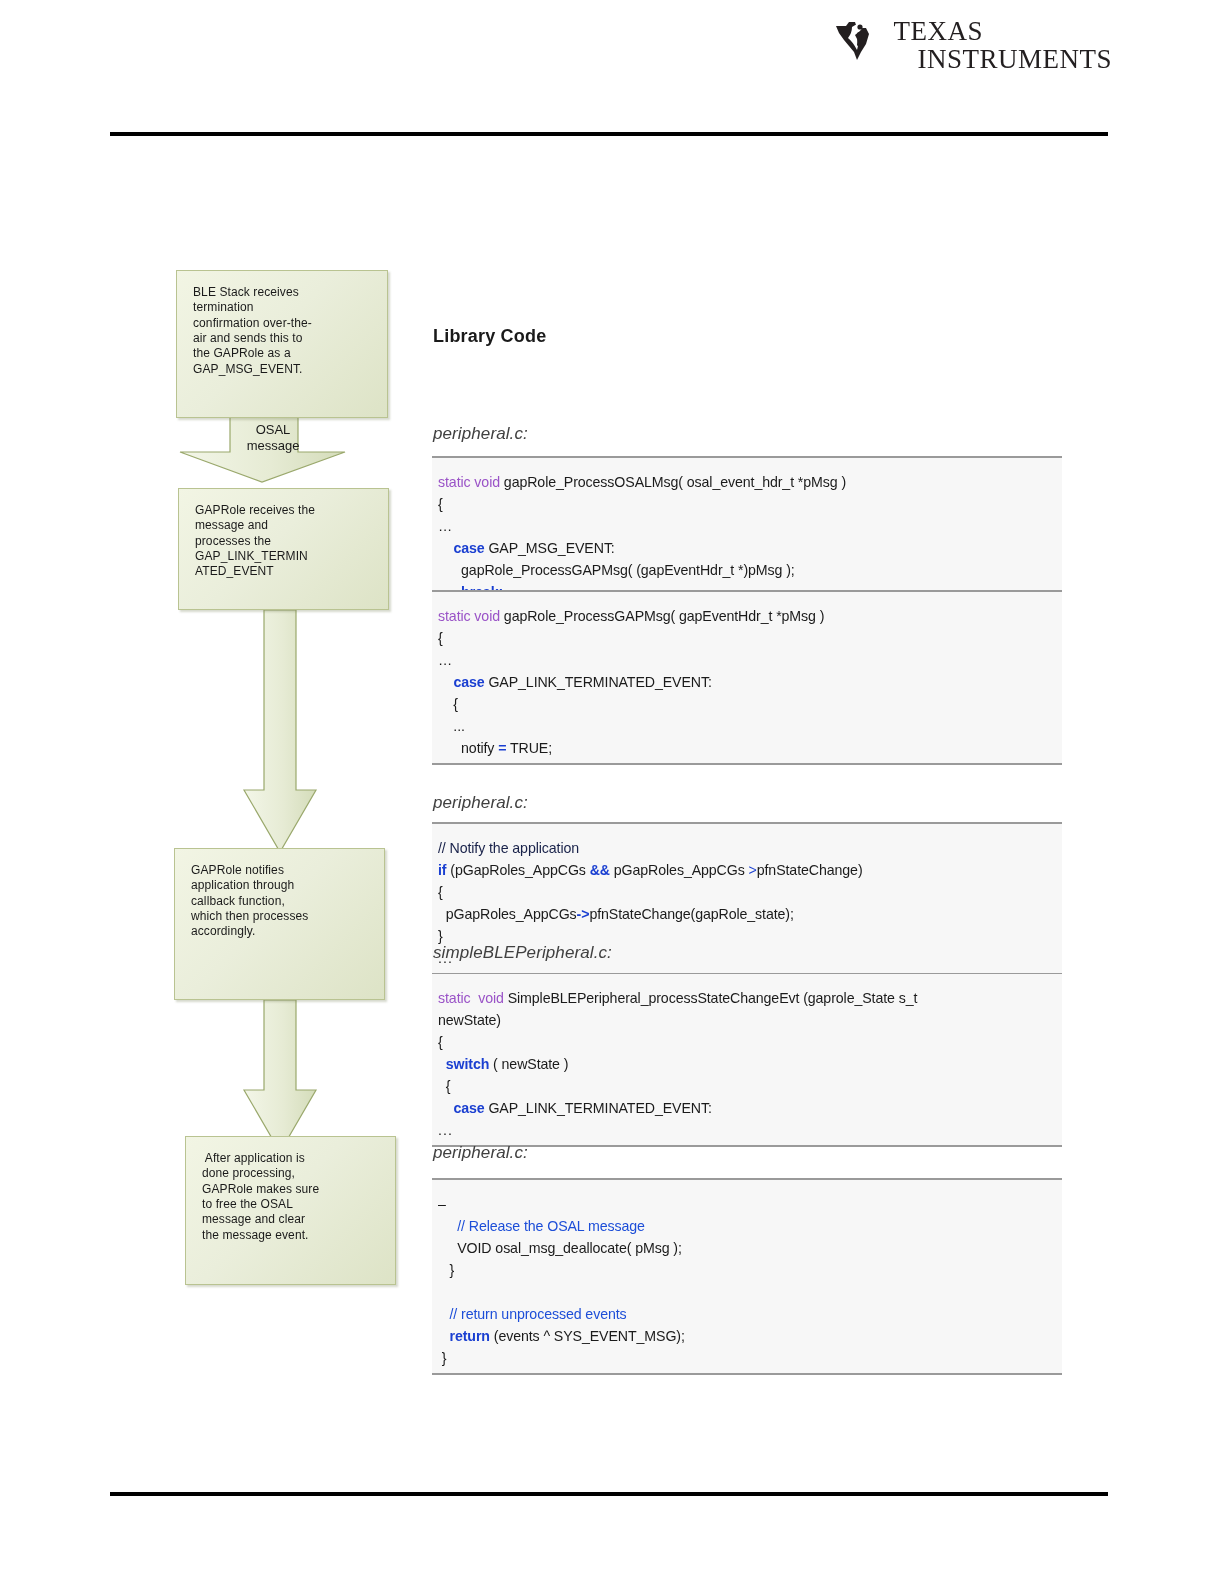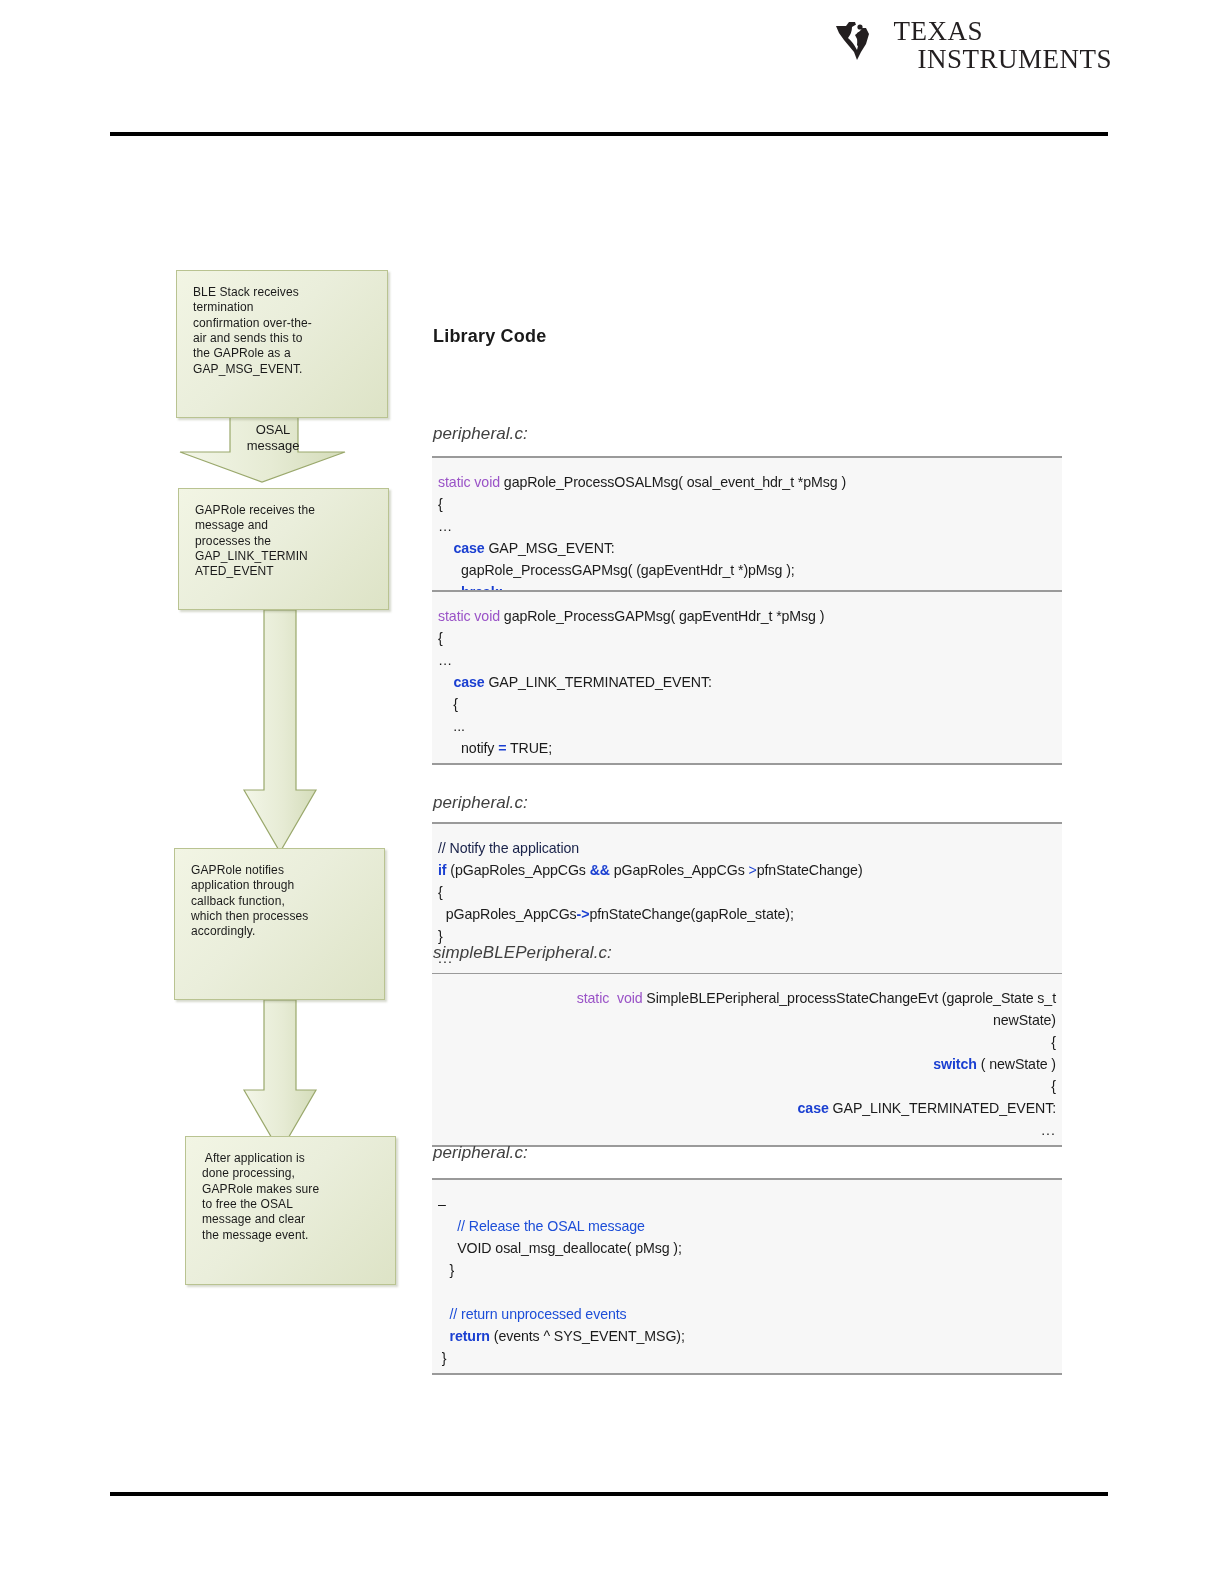--- a/index.html
+++ b/index.html
@@ -136,21 +136,21 @@
     border-top: 2px solid #9a9a9a;
     border-bottom: 2px solid #9a9a9a;
     font-family: Liberation Sans, sans-serif;
     font-size: 14.2px;
     line-height: 22px;
     color: #1b1b1b;
     padding: 13px 6px 4px 6px;
     white-space: pre;
     letter-spacing: -0.1px;
   }
-  .code-block.thin-top { border-top: 1px solid #9a9a9a; text-align: right; }
+  .code-block.thin-top { border-top: 1px solid #9a9a9a; }
 
   .kw-purple { color: #9a53c7; }
   .kw-blue   { color: #1a3fd1; font-weight: bold; }
   .kw-blue-n { color: #1a3fd1; }
   .cmt-green { color: #1d4ed8; }
   .cmt-navy  { color: #19224a; }
   .op-blue   { color: #1a3fd1; font-weight: bold; }
   .ellipsis-sm { letter-spacing: 1px; }
 </style>
 </head>

